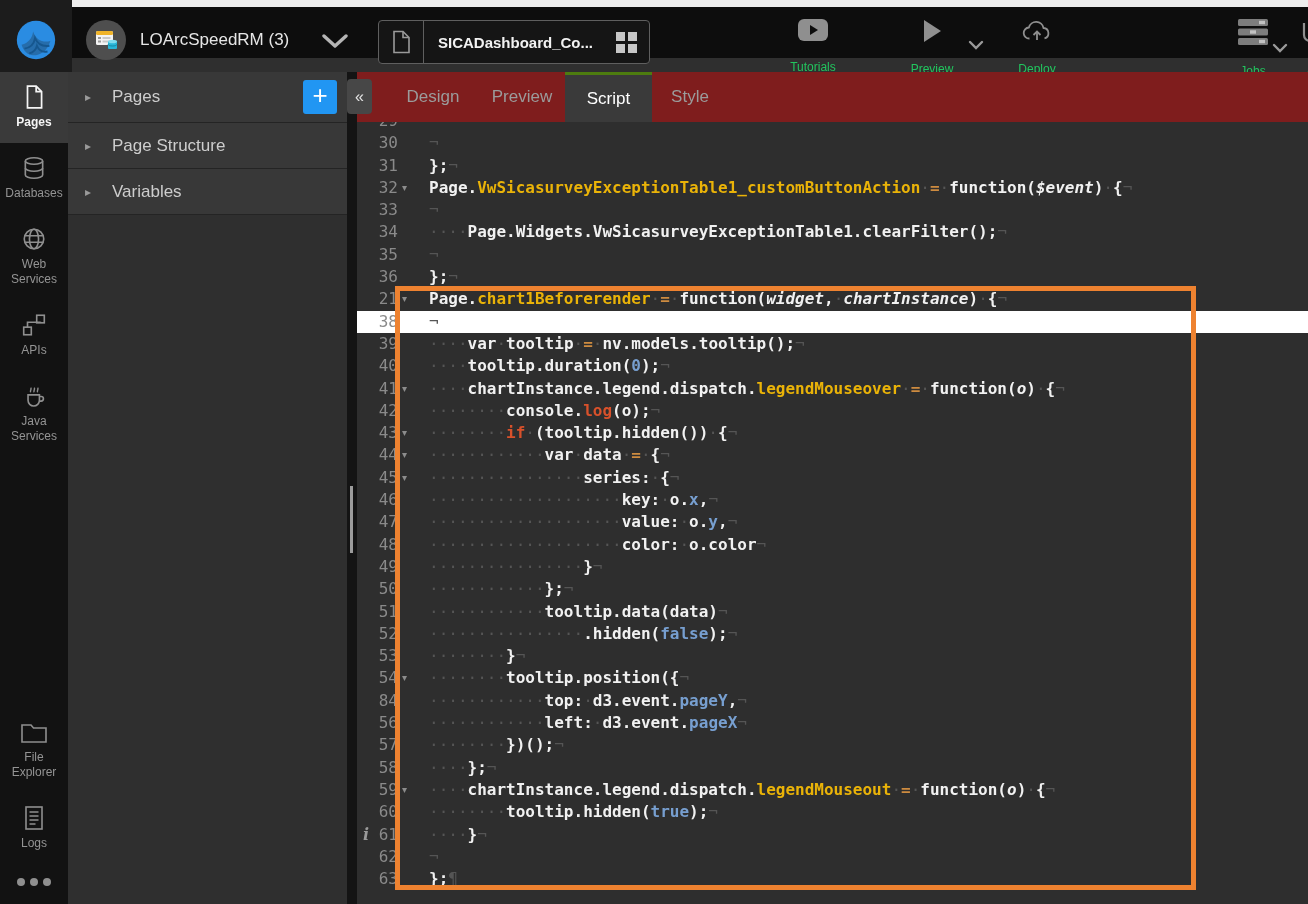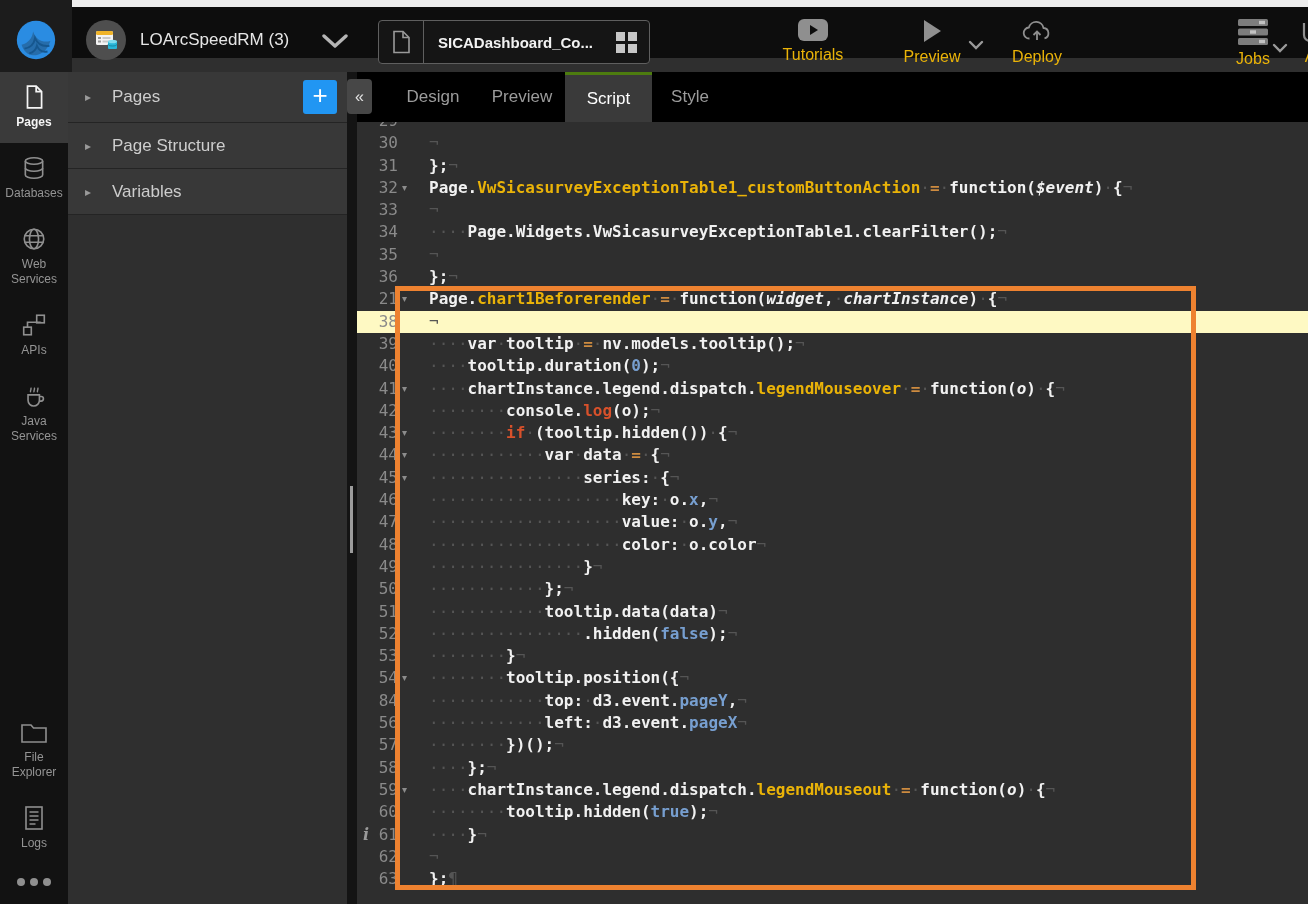--- a/index.html
+++ b/index.html
@@ -13,21 +13,21 @@
   .logo-sq{position:absolute;left:0;top:0;width:72px;height:65px;background:#1c1c1c;display:flex;align-items:center;justify-content:center;}
   .avatar{position:absolute;left:86px;top:13px;width:40px;height:40px;border-radius:50%;background:#4e4e4e;display:flex;align-items:center;justify-content:center;}
   .proj-name{position:absolute;left:140px;top:0;height:65px;display:flex;align-items:center;color:#e6e6e6;font-size:17px;}
   .proj-chev{position:absolute;left:322px;top:27px;}
   .file-tab{position:absolute;left:378px;top:13px;width:270px;height:42px;border:1px solid #5f5f5f;border-radius:4px;background:#151515;display:flex;align-items:center;}
   .file-tab .doc-cell{width:44px;height:100%;border-right:1px solid #5f5f5f;display:flex;align-items:center;justify-content:center;}
   .file-tab .ft-label{flex:1;padding-left:14px;color:#f2f2f2;font-size:15px;font-weight:bold;white-space:nowrap;overflow:hidden;}
   .grid-ic{width:21px;height:21px;margin-right:12px;display:grid;grid-template-columns:9px 9px;grid-template-rows:9px 9px;gap:3px;}
   .grid-ic div{background:#c7c7c7;}
   .tb-action{position:absolute;top:12px;display:flex;flex-direction:column;align-items:center;color:#9a9a9a;}
-  .tb-action .lbl{font-size:16px;margin-top:5px;color:#eab308;white-space:nowrap;}
+  .tb-action .lbl{font-size:12px;margin-top:19px;color:#22c55e;white-space:nowrap;}
   .tb-chev{position:absolute;top:33px;}
   
   .sidebar{position:absolute;left:0;top:72px;width:68px;height:832px;background:#121212;display:flex;flex-direction:column;align-items:stretch;}
   .sb-item{display:flex;flex-direction:column;align-items:center;padding:12px 0 13px;color:#8f8f8f;cursor:pointer;}
   .sb-item .sb-lbl{font-size:12px;margin-top:5px;color:#949494;text-align:center;line-height:15px;width:66px;}
   .sb-item.active{background:#3a3a3a;color:#f5f5f5;}
   .sb-item.active .sb-lbl{color:#f5f5f5;font-weight:bold;}
   .sb-spacer{flex:1;}
   .sb-item svg{display:block;}
   .more-dots{display:flex;gap:5px;justify-content:center;padding:14px 0 18px;}
@@ -38,28 +38,28 @@
   .panel-row .tri{position:absolute;left:17px;color:#9a9a9a;font-size:12px;}
   .panel-row .sec-lbl{position:absolute;left:44px;color:#cdcdcd;font-size:17px;}
   .add-btn{position:absolute;left:235px;top:8px;width:34px;height:34px;border-radius:3px;background:#2196f3;color:#fff;
            font-size:26px;line-height:31px;text-align:center;font-weight:400;cursor:pointer;}
   
   .vstrip{position:absolute;left:347px;top:72px;width:10px;height:832px;background:#141414;}
   .vthumb{position:absolute;left:3px;top:414px;width:3px;height:67px;background:#9c9c9c;}
   .collapse-btn{position:absolute;left:347px;top:79px;width:25px;height:35px;background:#474747;border-radius:4px;
                 color:#e3e3e3;font-size:16px;display:flex;align-items:center;justify-content:center;cursor:pointer;z-index:5;}
   
-  .tabstrip{position:absolute;left:357px;top:72px;width:951px;height:50px;background:#000000;}
+  .tabstrip{position:absolute;left:357px;top:72px;width:951px;height:50px;background:#7f1d1d;}
   .etab{position:absolute;top:0;height:50px;display:flex;align-items:center;justify-content:center;color:#9b9b9b;font-size:17px;cursor:pointer;}
   .etab.active{background:#3a3a3a;border-top:3px solid #4d7c0f;color:#ffffff;height:47px;}
   
   .editor{position:absolute;left:357px;top:122px;width:951px;height:782px;background:#2e2e2e;overflow:hidden;}
   .code-lines{position:absolute;left:0;top:-12px;right:0;}
   .code-line{display:flex;height:22.3px;line-height:22.3px;font-family:"DejaVu Sans Mono",monospace;font-size:16px;font-weight:bold;}
-  .code-line.current{background:#fef9c3;}
+  .code-line.current{background:#ffffff;}
   .gut{position:relative;width:41px;text-align:right;color:#8a8a8a;font-weight:400;flex:none;}
   .info-i{position:absolute;left:6px;top:0;font-family:"DejaVu Serif",serif;font-style:italic;font-weight:bold;color:#9a9a9a;}
   .fold{width:16px;flex:none;color:#8c8c8c;font-size:10px;padding-left:4px;font-family:"DejaVu Sans",sans-serif;}
   .code{white-space:pre;padding-left:11px;}
   .tk-w{color:#f1f1f1}.tk-o{color:#eab308}.tk-e{color:#cd8b40}.tk-r{color:#d8512b}
   .tk-b{color:#779fd0}.tk-p{color:#f1f1f1;font-style:italic}.tk-s{color:#555555;font-weight:400}
   
   .hl-box{position:absolute;left:395px;top:286px;width:801px;height:604px;border:5px solid #ee8230;box-sizing:border-box;pointer-events:none;z-index:9;}
 </style>
 </head>

